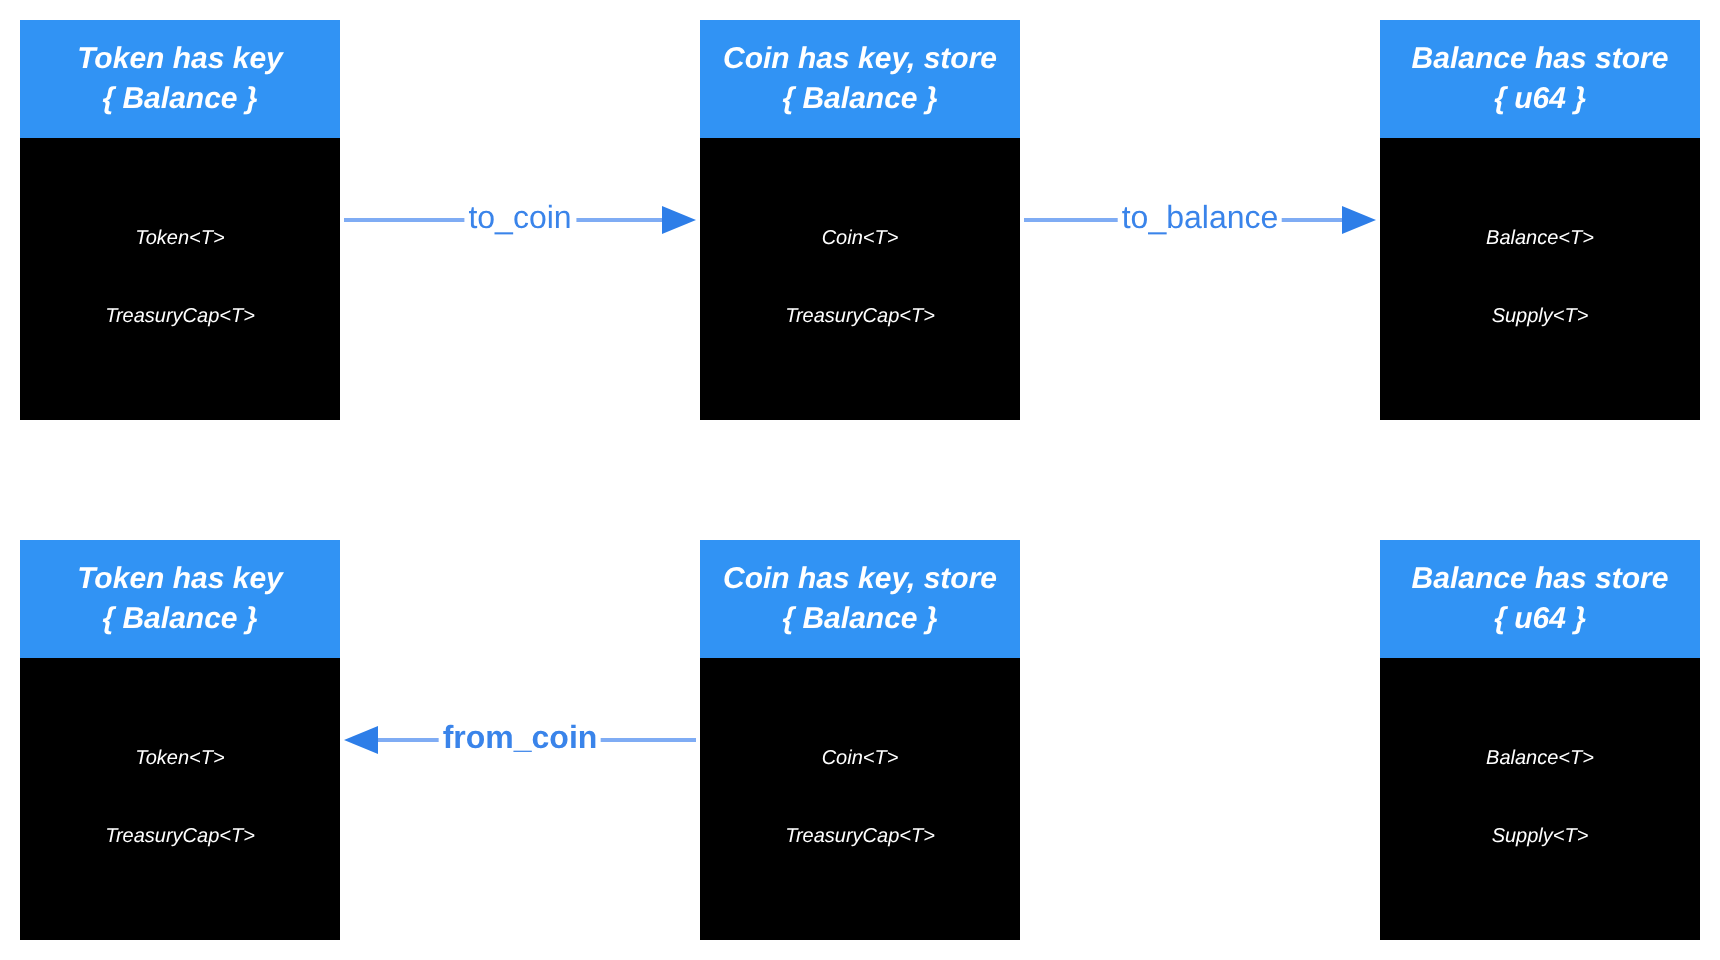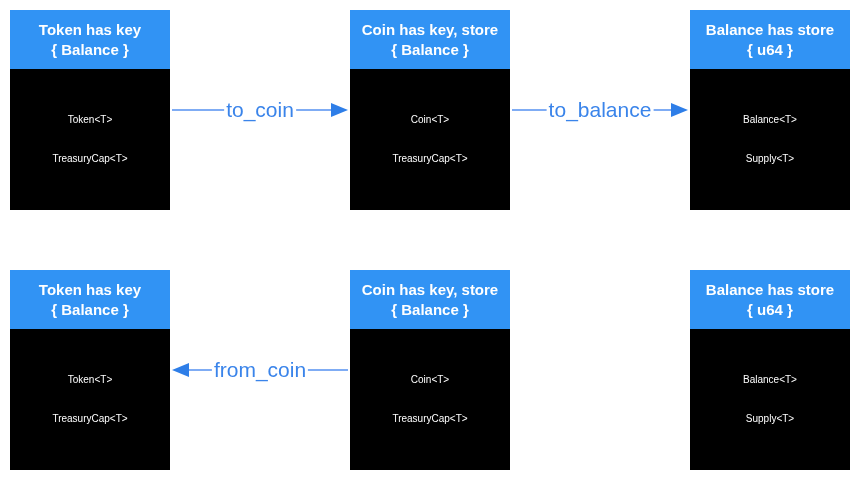--- a/index.html
+++ b/index.html
@@ -14,20 +14,21 @@
     height: 480px;
     background: #ffffff;
     overflow: hidden;
   }
   .box {
     position: absolute;
     width: 160px;
     height: 200px;
     display: flex;
     flex-direction: column;
+    font-style: italic;
   }
   .box-header {
     height: 59px;
     background: var(--header-blue, #3193f4);
     color: #ffffff;
     font-size: 15px;
     font-weight: 700;
     line-height: 20px;
     display: flex;
     flex-direction: column;
@@ -78,21 +79,21 @@
     border-right: 17px solid var(--arrow-head, #2e7ee8);
   }
   .arrow-label {
     position: absolute;
     left: 50%;
     top: 50%;
     transform: translate(-50%, -50%);
     background: #ffffff;
     padding: 0 2px;
     color: var(--label-blue, #3a84ea);
-    font-size: 21px;
+    font-size: 16px;
     white-space: nowrap;
   }
 </style>
 </head>
 <body>
 
 <div id="canvas">
 
   <div class="box" style="left:10px; top:10px;">
     <div class="box-header">
@@ -143,21 +144,21 @@
     <div class="box-header">
       <div>Token has key</div>
       <div>{ Balance }</div>
     </div>
     <div class="box-body">
       <div>Token&lt;T&gt;</div>
       <div>TreasuryCap&lt;T&gt;</div>
     </div>
   </div>
 
-  <div class="arrow left" style="left:172px; top:363px;">
+  <div class="arrow left" style="left:172px; top:363px;font-weight:bold;">
     <div class="arrow-line"></div>
     <div class="arrow-head"></div>
     <span class="arrow-label">from_coin</span>
   </div>
 
   <div class="box" style="left:350px; top:270px;">
     <div class="box-header">
       <div>Coin has key, store</div>
       <div>{ Balance }</div>
     </div>

